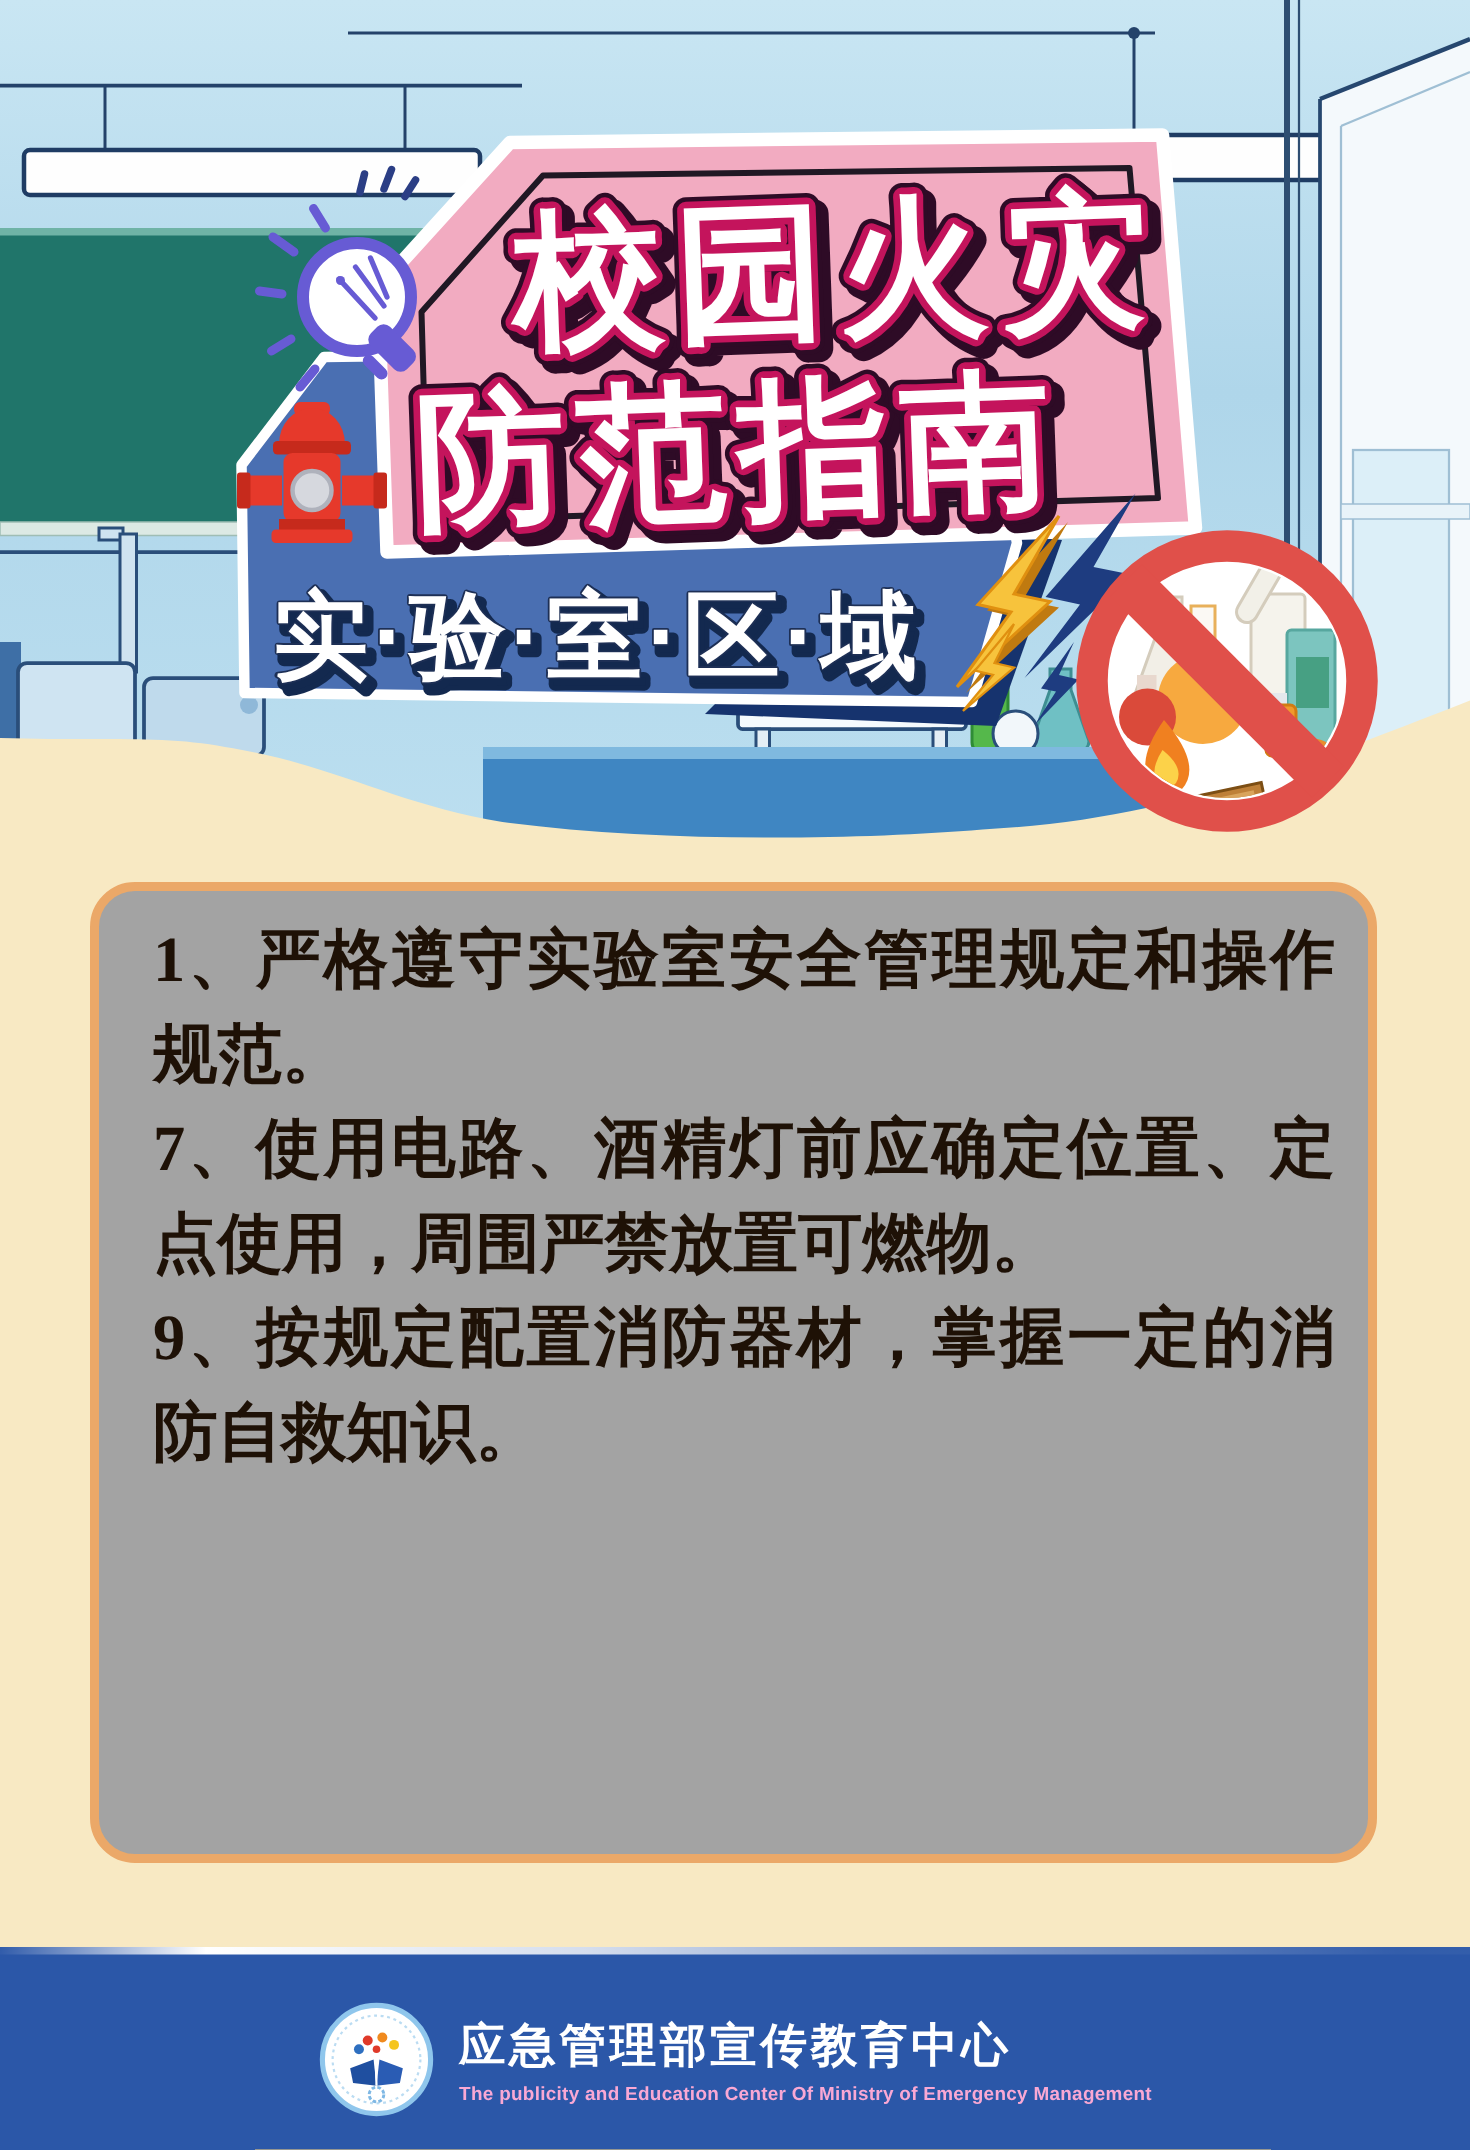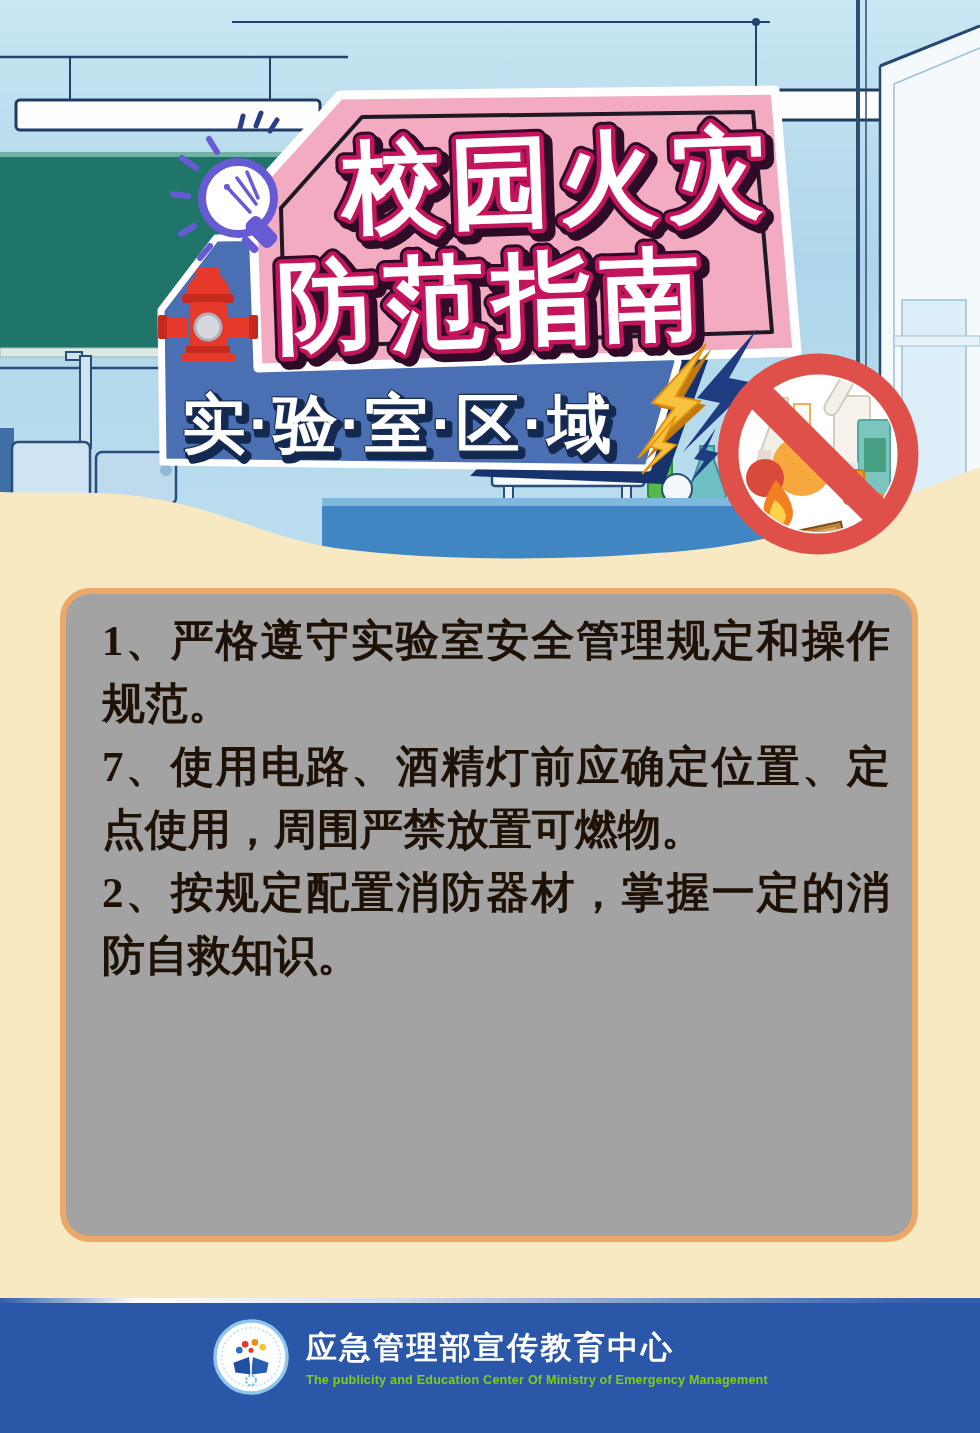--- a/index.html
+++ b/index.html
@@ -16,23 +16,23 @@
   
   .rules-card{position:absolute;left:60px;top:588px;width:858px;height:654px;box-sizing:border-box;
               border:6px solid #EBA868;border-radius:30px;background:#a3a3a3;padding:15px 22px 0 36px;}
   p.rule{margin:0;font-family:"Liberation Serif",serif;font-weight:700;font-size:43px;line-height:63px;
          color:#1E1106;text-align:justify;letter-spacing:0px;}
   
   .footer{position:absolute;left:0;top:1298px;width:980px;height:135px;background:#2B57A8;}
   .footer::before{content:"";position:absolute;top:0;left:0;right:0;height:5px;
       background:linear-gradient(90deg,rgba(255,255,255,.03),#FFFFFF 14%,rgba(255,255,255,.8) 40%,
                  rgba(255,255,255,.35) 70%,rgba(255,255,255,.04) 95%);}
-  .footer-inner{display:flex;align-items:center;justify-content:center;gap:16px;padding-top:20px;}
+  .footer-inner{display:flex;align-items:center;justify-content:center;gap:16px;padding-top:36px;}
   .org-text .cn{font-size:31px;font-weight:700;color:#FFFFFF;letter-spacing:2.5px;}
-  .org-text .en{font-size:12.6px;font-weight:700;color:#84cc16;margin-top:4px;letter-spacing:0.2px;}
+  .org-text .en{font-size:12.6px;font-weight:700;color:#f9a8d4;margin-top:4px;letter-spacing:0.2px;}
   
   text.title{font-family:"Liberation Sans",sans-serif;font-weight:900;font-size:100px;letter-spacing:8px;}
   text.band{font-family:"Liberation Sans",sans-serif;font-weight:900;font-size:64px;letter-spacing:3px;}
 </style>
 </head>
 <body>
 
 <div class="poster">
 
   <div class="scene">
@@ -214,21 +214,21 @@
     </g>
     <circle cx="818" cy="454" r="90" fill="none" stroke="#E0504A" stroke-width="21"></circle>
     <g transform="rotate(45 818 454)">
       <rect x="723" y="439" width="190" height="30" fill="#E0504A"></rect>
     </g>
   </svg>
 
   <div class="rules-card">
     <p class="rule">1、严格遵守实验室安全管理规定和操作规范。</p>
     <p class="rule">7、使用电路、酒精灯前应确定位置、定点使用，周围严禁放置可燃物。</p>
-    <p class="rule">2、按规定配置消防器材，掌握一定的消防自救知识。</p>
+    <p class="rule">9、按规定配置消防器材，掌握一定的消防自救知识。</p>
   </div>
 
   <div class="footer">
     <div class="footer-inner">
       <svg width="78" height="78" viewBox="0 0 80 80">
         <circle cx="40" cy="40" r="37" fill="#FFFFFF" stroke="#8FC6EC" stroke-width="3.5"></circle>
         <circle cx="40" cy="40" r="30" fill="none" stroke="#BBDCF2" stroke-width="1.5" stroke-dasharray="2,2.5"></circle>
         <circle cx="34" cy="27" r="3.4" fill="#E03A2A"></circle>
         <circle cx="44" cy="25" r="3.4" fill="#F08A1E"></circle>
         <circle cx="52" cy="30" r="3.4" fill="#F5C51E"></circle>

